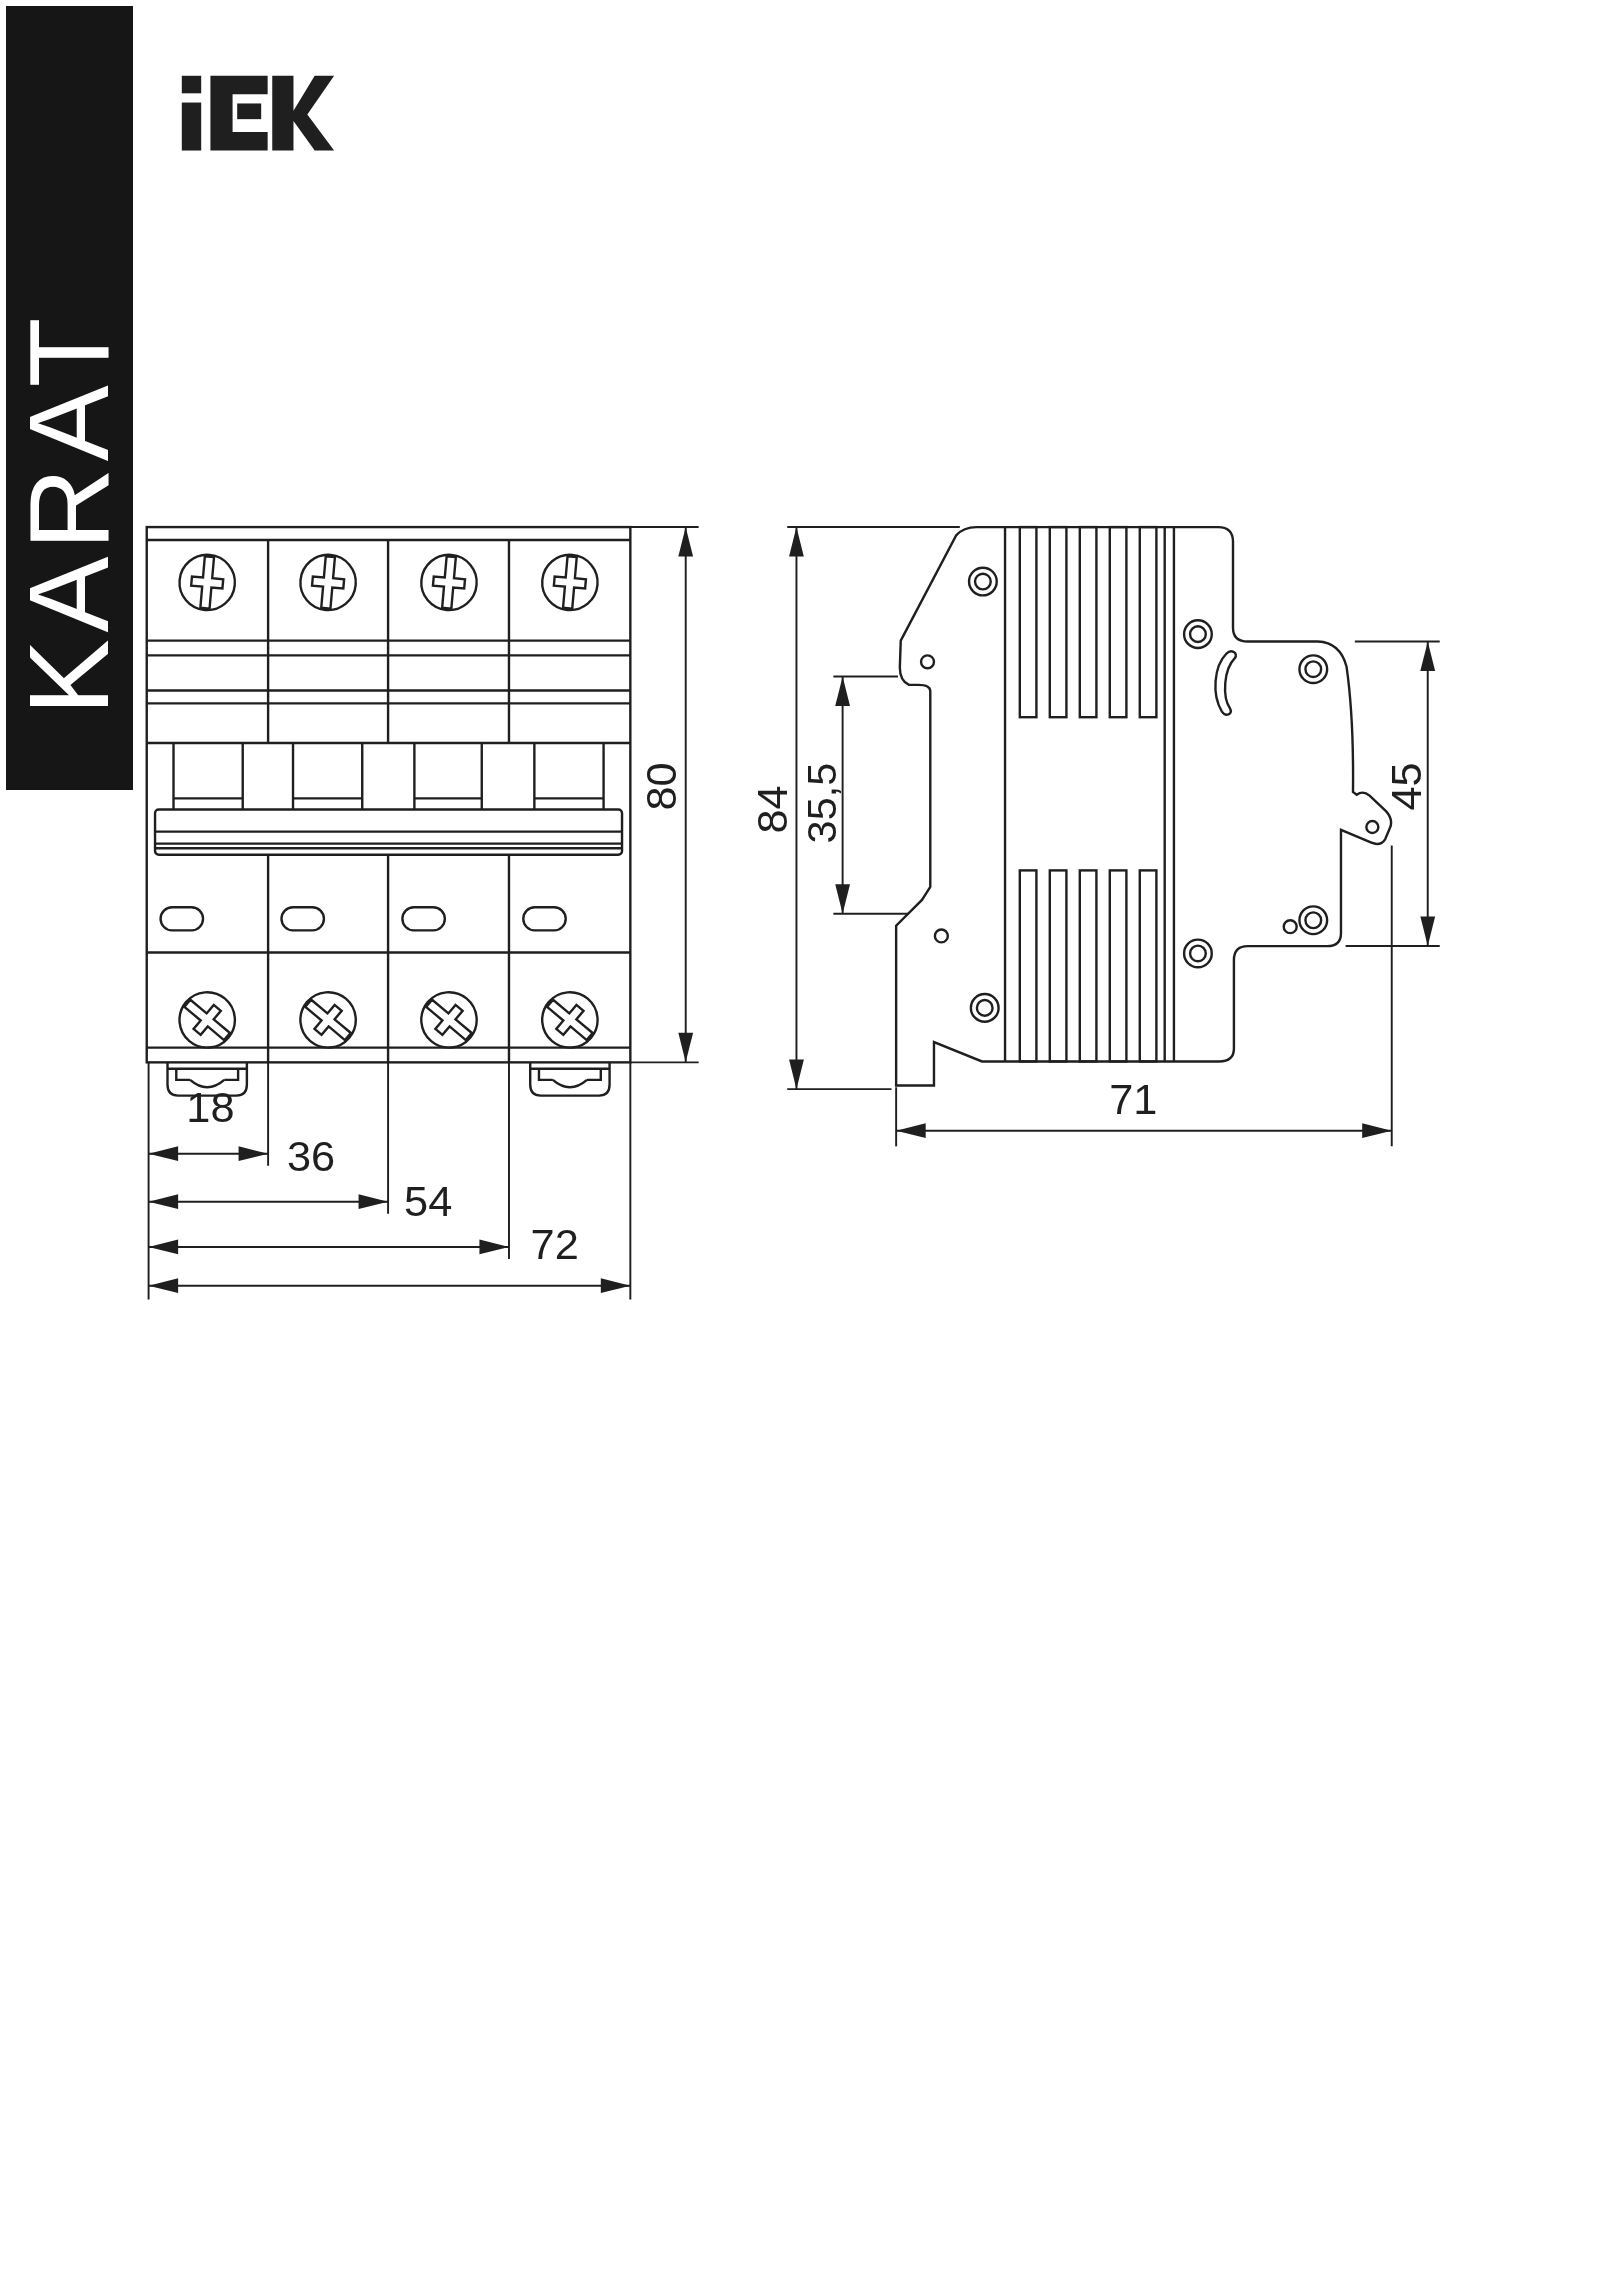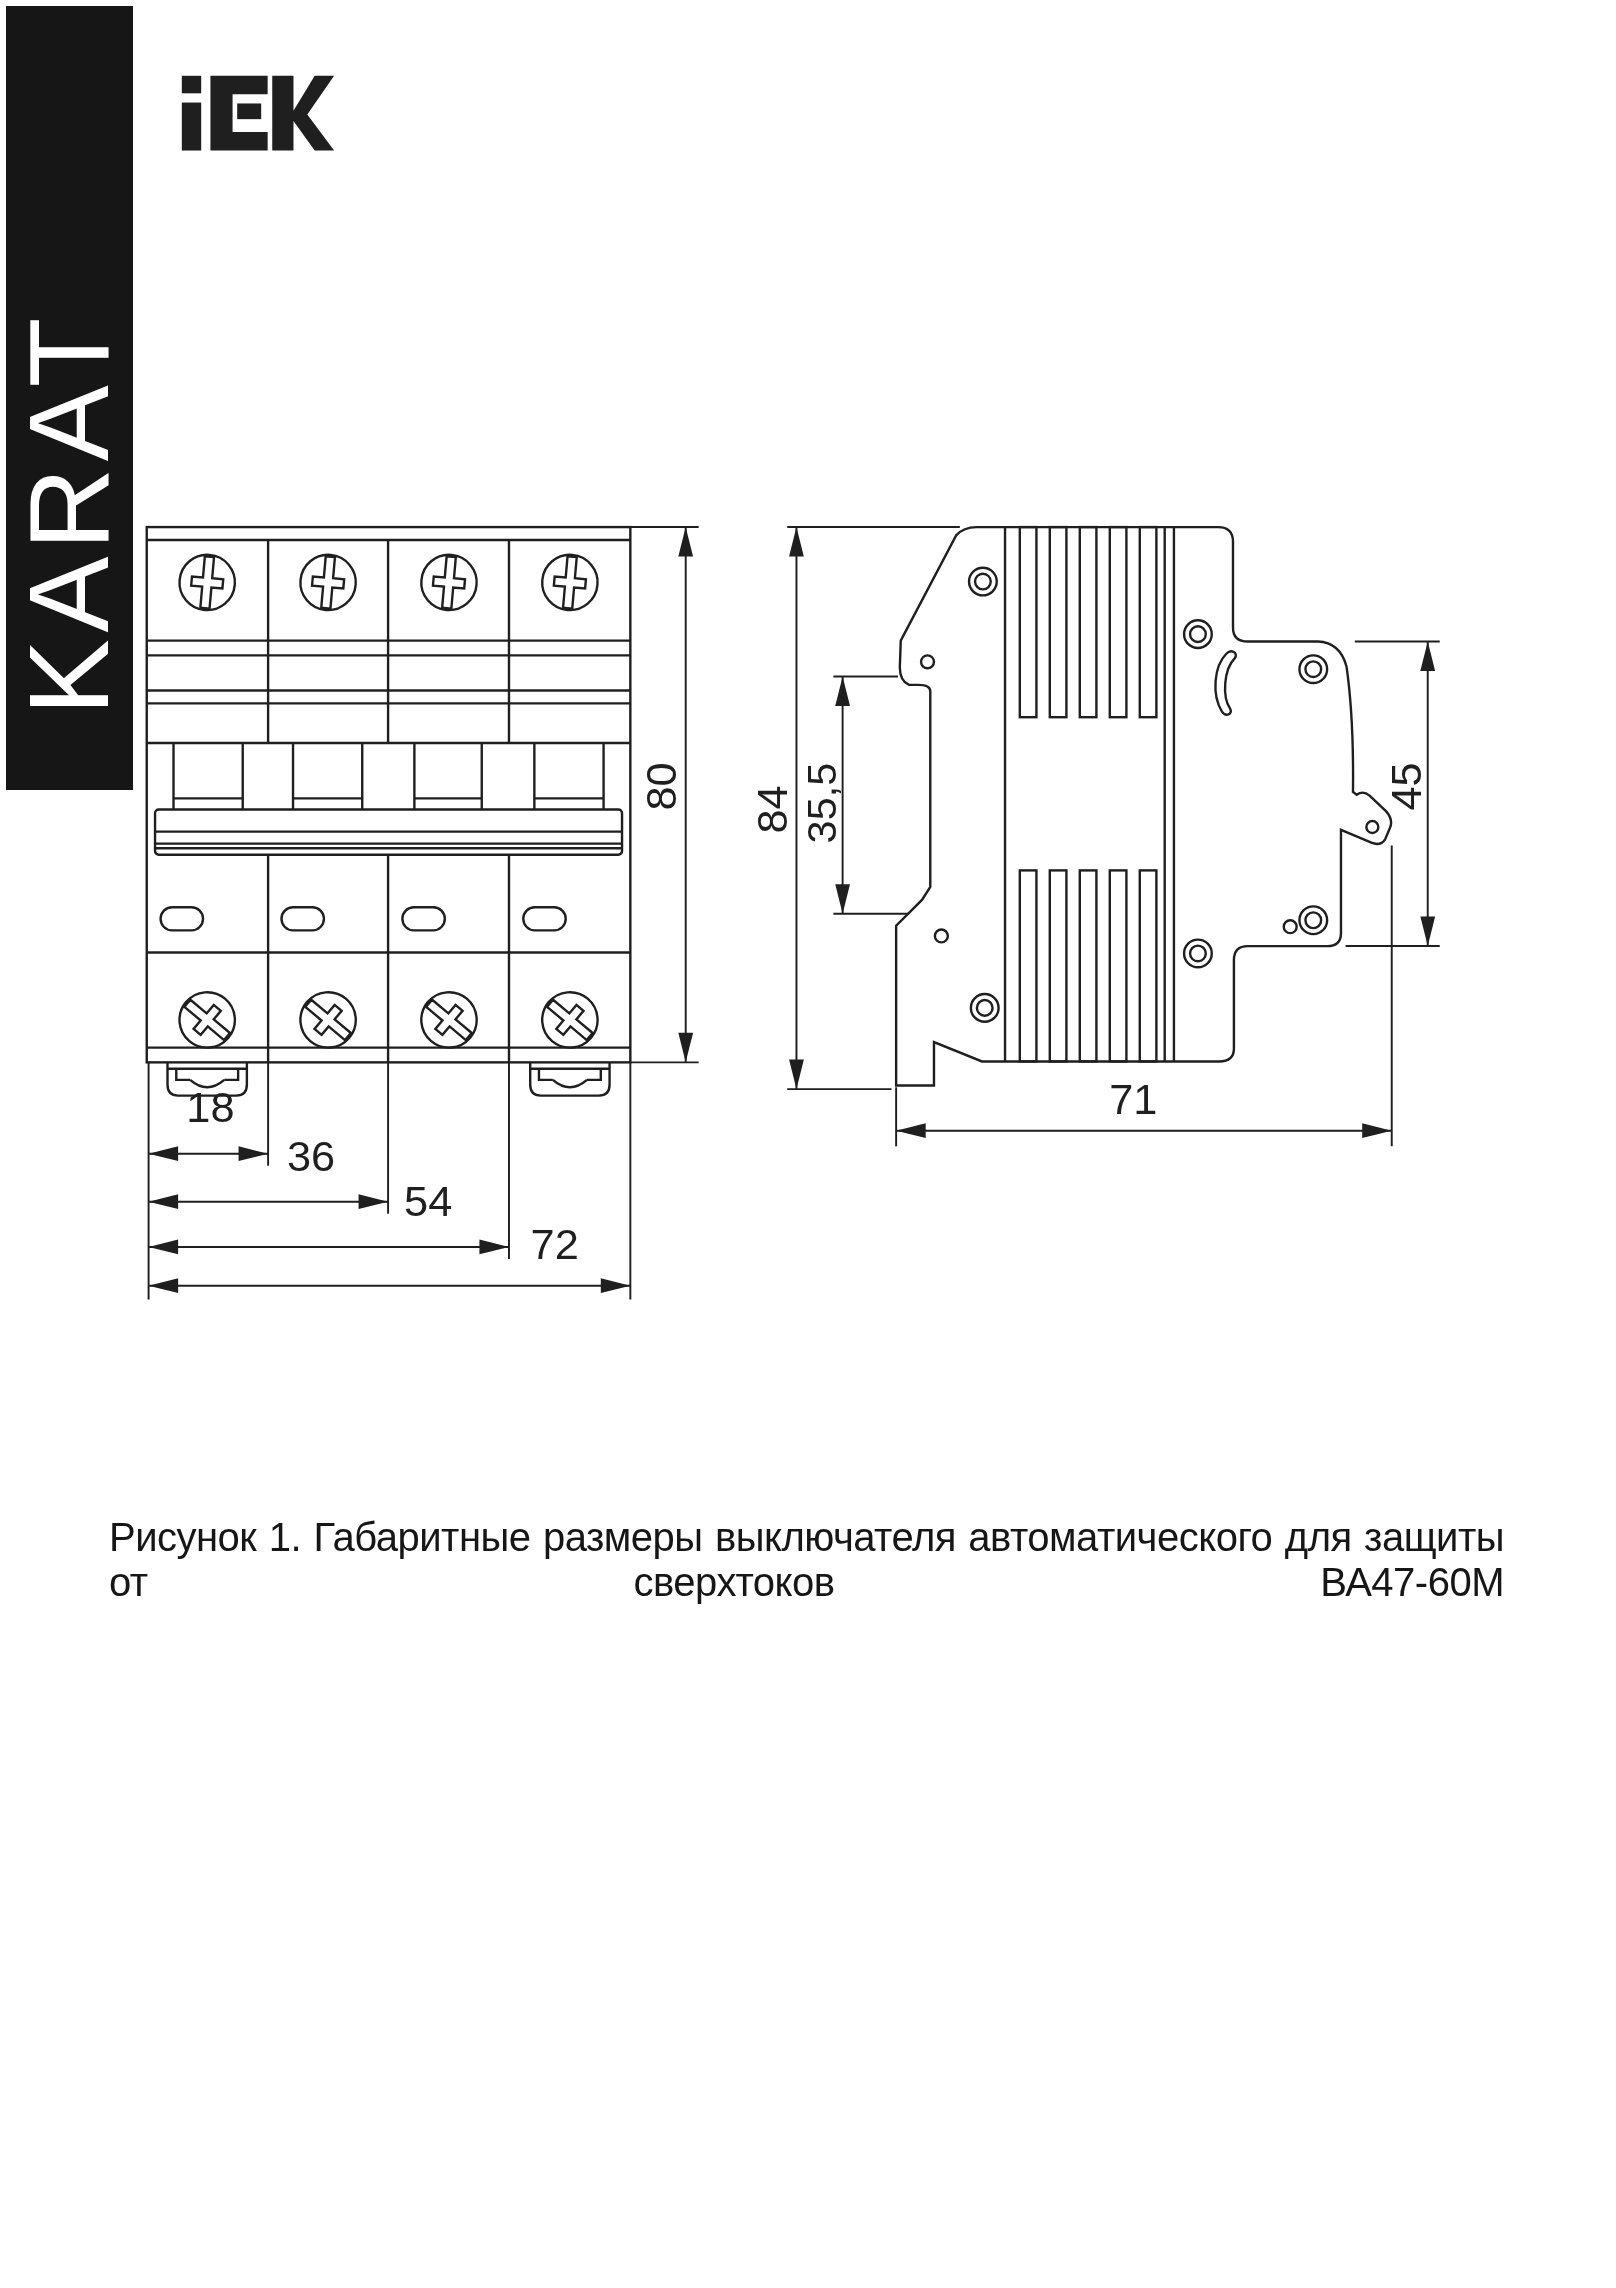--- a/index.html
+++ b/index.html
@@ -292,16 +292,15 @@
         <line x1="971" y1="1178" x2="971" y2="1242"></line>
         <line x1="1508" y1="916" x2="1508" y2="1242"></line>
         <line x1="971" y1="1225" x2="1508" y2="1225"></line>
         <polygon points="971,1225 1003,1217 1003,1233" fill="#1f1f1f" stroke="none"></polygon>
         <polygon points="1508,1225 1476,1217 1476,1233" fill="#1f1f1f" stroke="none"></polygon>
         <text x="1228" y="1207" font-size="47" fill="#1f1f1f" stroke="none" text-anchor="middle" font-family="Liberation Sans, sans-serif">71</text>
       </g>
     </g>
   </svg>
 
-  <div class="caption">Рисунок 1. Габаритные размеры выключателя автоматического для защиты от сверхтоков ВА47-60М</div>
 
 </div>
 
 
 </body></html>

